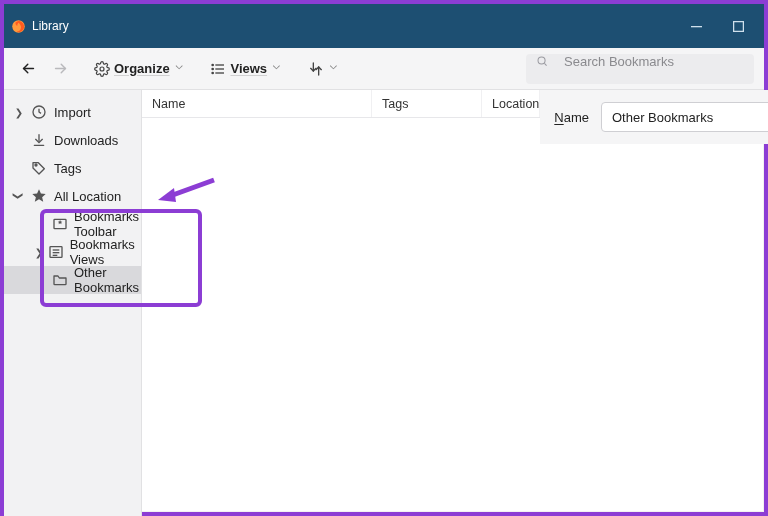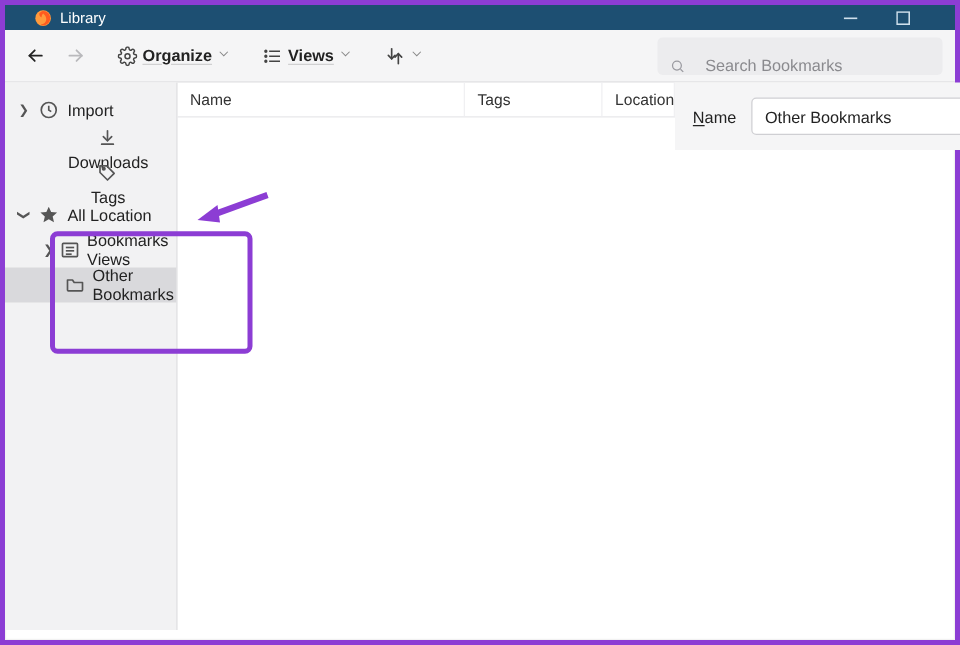--- a/index.html
+++ b/index.html
@@ -1,39 +1,39 @@
 <!DOCTYPE html>
 <html><head>
 <meta charset="utf-8">
 <style>
 * { box-sizing: border-box; margin: 0; padding: 0; font-family: "Segoe UI", Arial, sans-serif; }
 html, body { width: 768px; height: 516px; overflow: hidden; background: #8c3dd4; }
 .outer { position: absolute; left: 4px; top: 4px; width: 760px; height: 508px; background: #fff; box-shadow: 0 0 0 1px rgba(0,0,0,.05) inset; }
-.titlebar { height: 20px; background: #1d4f72; color: #fff; display: flex; align-items: center; padding: 0 22px; font-size: 12px; }
+.titlebar { height: 44px; background: #1d4f72; color: #fff; display: flex; align-items: center; padding: 0 6px; font-size: 12px; }
 .titlebar .app-icon { width: 16px; height: 16px; margin-right: 6px; display: flex; align-items: center; justify-content: center; }
 .titlebar .title { flex: 1; }
 .sys-btns { display: flex; gap: 14px; padding-right: 6px; }
 .sys-btns span { width: 28px; height: 28px; display: flex; align-items: center; justify-content: center; color: #cfe0ec; }
 .toolbar { height: 42px; background: #f5f5f6; border-bottom: 1px solid #e1e1e3; display: flex; align-items: center; padding: 0 10px; gap: 4px; font-size: 13px; color: #222; }
 .tbtn { width: 28px; height: 28px; display: flex; align-items: center; justify-content: center; border-radius: 4px; }
 .tgroup { display: flex; gap: 4px; padding: 4px 6px; border-radius: 4px; font-weight: bold; }
 .tgroup .lbl { text-decoration: underline; text-decoration-color: rgba(0,0,0,.15); text-underline-offset: 2px; }
 .caret { font-size: 9px; color: #888; margin-left: 2px; }
 .spacer { flex: 1; }
-.searchbox { width: 228px; height: 30px; background: #ececee; border-radius: 4px; display: flex; align-items: flex-end; padding: 0 10px; gap: 16px; color: #777; font-size: 13px; }
+.searchbox { width: 228px; height: 30px; background: #ececee; border-radius: 4px; display: flex; align-items: flex-start; padding: 0 10px; gap: 16px; color: #777; font-size: 13px; }
 .searchbox input { border: none; background: transparent; outline: none; font-size: 13px; width: 100%; color: #333; }
 .searchbox input::placeholder { color: #8a8a8e; }
 .body { display: flex; height: calc(100% - 28px - 42px); }
 .sidebar { width: 236px; background: #f2f2f3; border-right: 1px solid #e1e1e3; padding-top: 8px; position: relative; }
 .tree-row { height: 28px; display: flex; align-items: center; font-size: 13px; color: #222; padding-left: 8px; gap: 4px; }
 .tree-row.sel { background: #d9d9dc; }
 .twisty { width: 14px; height: 14px; display: flex; align-items: center; justify-content: center; color: #555; font-size: 10px; }
 .tree-icon { width: 18px; height: 18px; display: flex; align-items: center; justify-content: center; color: #555; }
 .tree-row .label { margin-left: 2px; }
-.indent1 { padding-left: 28px; flex-direction: column; }
+.indent1 { padding-left: 28px; }
 .indent2 { padding-left: 48px; }
 .main { flex: 1; display: flex; flex-direction: row; }
 .cols { height: 28px; border-bottom: 1px solid #e7e7ea; display: flex; font-size: 12.5px; color: #333; }
 .cols .col { display: flex; align-items: center; padding-left: 10px; border-right: 1px solid #f0f0f2; }
 .col-name { width: 230px; } .col-tags { width: 110px; } .col-loc { flex: 1; border-right: none; justify-content: center; }
 .list { flex: 1; background: #fff; border-bottom: 1px solid #e1e1e3; }
 .details { height: 54px; background: #f5f5f6; display: flex; align-items: center; padding: 0 14px; gap: 12px; font-size: 13px; }
 .details .dlabel { color: #222; }
 .details .dlabel u { text-decoration: underline; text-underline-offset: 2px; }
 .details input { flex: 1; height: 30px; border: 1px solid #cfcfd3; border-radius: 4px; padding: 0 10px; font-size: 13px; color: #222; background: #fff; }
@@ -162,20 +162,29 @@
       <div class="tree-row">
         <span class="twisty" style="transform:rotate(90deg)">❯</span>
         <span class="tree-icon">
             <svg width="16" height="16" viewBox="0 0 24 24" fill="#555">
               <path d="M12 2l2.9 6.4 7.1.6-5.3 4.8 1.6 7-6.3-3.8L5.7 20.8l1.6-7L2 9l7.1-.6z"></path>
             </svg>
           </span>
         <span class="label">All Location</span>
       </div>
 
+      <div class="tree-row indent2">
+        <span class="tree-icon">
+            <svg width="16" height="16" viewBox="0 0 24 24" fill="none" stroke="#555" stroke-width="2">
+              <rect x="3" y="5" width="18" height="14" rx="1"></rect>
+              <path d="M12 5l2 4 4 .4-3 2.8 1 4-4-2.4-4 2.4 1-4-3-2.8 4-.4z" fill="#555" stroke="none" transform="scale(.55) translate(10,6)"></path>
+            </svg>
+          </span>
+        <span class="label">Bookmarks Toolbar</span>
+      </div>
 
       <div class="tree-row" style="padding-left:30px">
         <span class="twisty">❯</span>
         <span class="tree-icon">
             <svg width="16" height="16" viewBox="0 0 24 24" fill="none" stroke="#555" stroke-width="2">
               <rect x="3" y="4" width="18" height="16" rx="1"></rect>
               <line x1="7" y1="9" x2="17" y2="9"></line>
               <line x1="7" y1="13" x2="17" y2="13"></line>
               <line x1="7" y1="17" x2="14" y2="17"></line>
             </svg>

